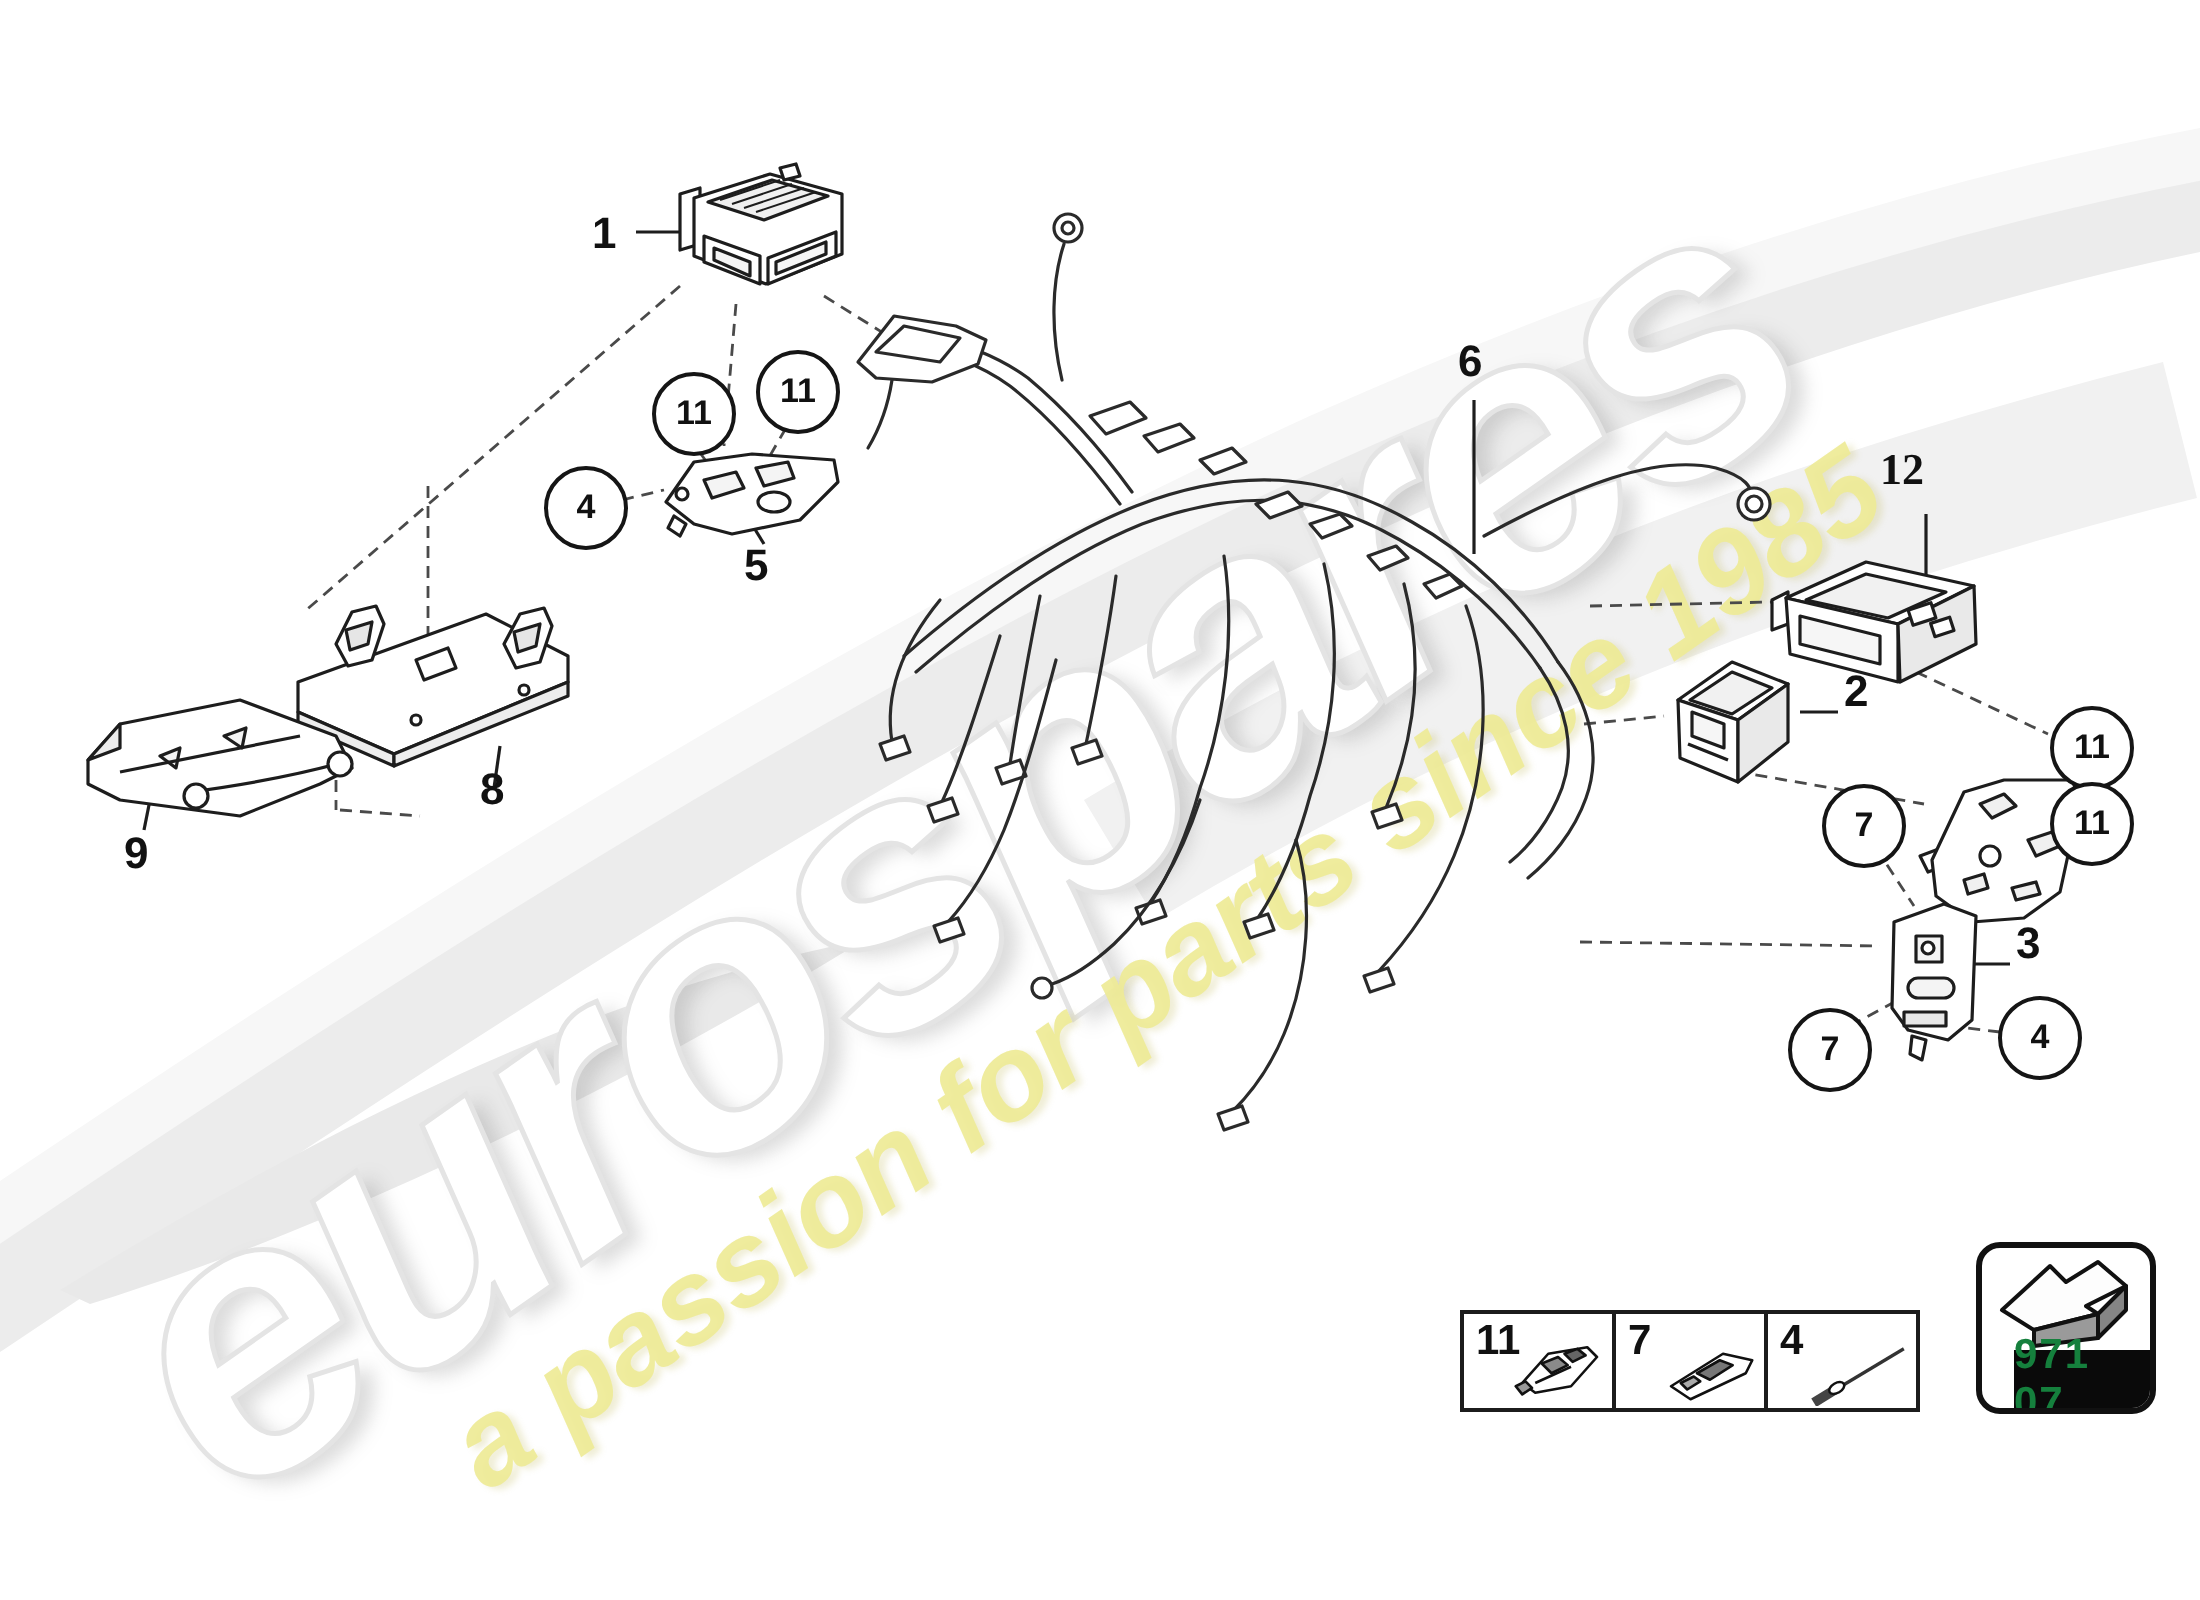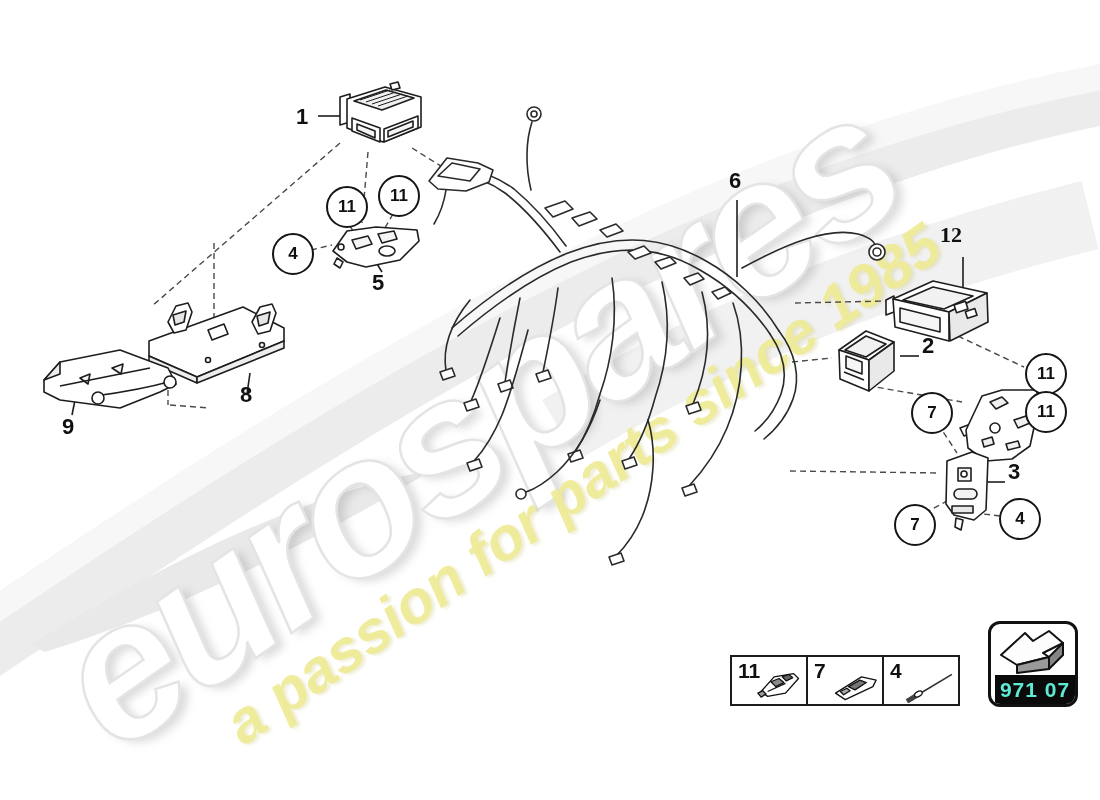--- a/index.html
+++ b/index.html
@@ -30,22 +30,22 @@
     background:#fff;z-index:25;}
   .legend-cell{width:74px;height:47px;border-right:2px solid #1c1c1c;position:relative;}
   .legend-cell:last-child{border-right:none;}
   .legend-num{position:absolute;left:6px;top:2px;font-size:21px;font-weight:bold;}
   .legend-icon{position:absolute;right:1px;bottom:1px;}
 
   
   .badge{position:absolute;left:988px;top:621px;width:84px;height:80px;border:3px solid #111;
     border-radius:12px;background:#fff;z-index:25;overflow:hidden;}
   .badge-arrow{position:absolute;left:6px;top:3px;}
-  .badge-code{position:absolute;left:4px;right:0;bottom:0;height:29px;background:#0a0a0a;
-    color:#5eead4;font-weight:bold;font-size:21px;display:flex;align-items:center;
+  .badge-code{position:absolute;left:16px;right:0;bottom:0;height:29px;background:#0a0a0a;
+    color:#15803d;font-weight:bold;font-size:21px;display:flex;align-items:center;
     justify-content:center;letter-spacing:1px;}
 </style>
 </head>
 <body>
 
 <div class="canvas">
 
   <svg class="layer" width="1100" height="800">
     <path d="M-60,680 C180,520 400,370 640,255 C840,160 1010,110 1140,88" stroke="#ececec" stroke-width="60" fill="none"></path>
     <path d="M-50,640 C200,470 420,330 660,220 C860,130 1020,90 1140,70" stroke="#f7f7f7" stroke-width="26" fill="none"></path>

